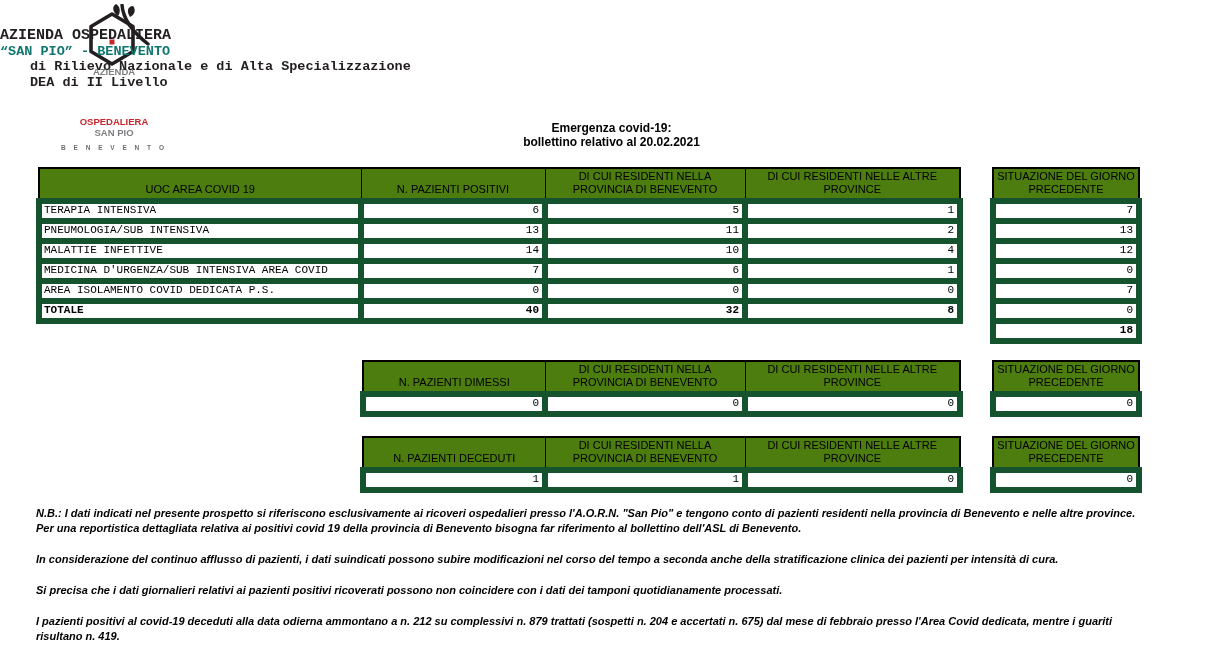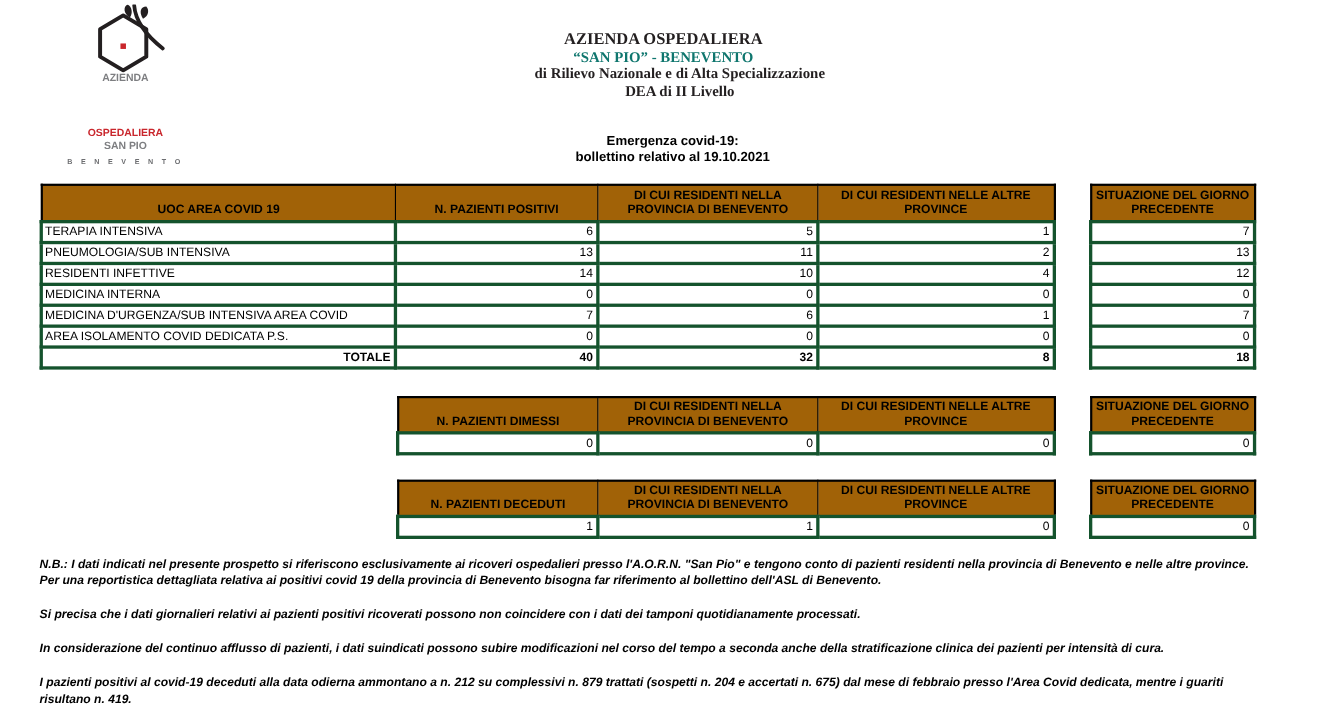--- a/index.html
+++ b/index.html
@@ -11,40 +11,40 @@
     font-family: "Liberation Sans", sans-serif;
     color: #000;
   }
   
   .logo { position: absolute; left: 60px; top: 4px; width: 108px; text-align: center; }
   .logo svg { display: block; margin: 0 auto; }
   .logo-line1, .logo-line3 { font-size: 9.5px; font-weight: bold; color: #7d7e81; line-height: 11px; }
   .logo-line2 { font-size: 9.5px; font-weight: bold; color: #c9262c; line-height: 11px; margin-top: 39px; }
   .logo-line4 { font-size: 6.5px; font-weight: bold; color: #6d6e71; letter-spacing: 3px; margin-top: 6px; }
   
-  .org-header { position: absolute; left: 0; right: 0; top: 28px; text-align: center;
-                font-family: Liberation Serif, serif; font-weight: bold; }
+  .org-header { position: absolute; left: 0; right: 0; top: 28px; 
+                font-family: Liberation Mono, monospace; font-weight: bold; }
   .org-line1 { font-size: 15px; line-height: 16px; color: #231f20; }
   .org-line2 { font-size: 13.5px; line-height: 15px; color: #0f766e; }
   .org-line3, .org-line4 { font-size: 13.5px; line-height: 15.5px; color: #231f20; margin-left: 30px; }
   
   .bulletin-title { position: absolute; left: 17px; right: 0; top: 121px; text-align: center;
                     font-size: 12px; font-weight: bold; line-height: 14px; }
   
   table { border-collapse: collapse; table-layout: fixed; }
   .grid { border: 2px solid #000; }
-  .grid th { background: #a16207; border: 1px solid #000; border-bottom: 2px solid #000;
-             font-size: 11px; font-weight: bold; text-align: center; vertical-align: bottom;
+  .grid th { background: #4d7c0f; border: 1px solid #000; border-bottom: 2px solid #000;
+             font-size: 11px; font-weight: normal; text-align: center; vertical-align: bottom;
              padding: 1px 2px 2px; line-height: 13px; }
-  .grid td { border: 3px solid #14532d; font-size: 11px; height: 19px; vertical-align: bottom;
-             padding: 0 3px 2px 2px; }
+  .grid td { border: 6px solid #14532d; font-size: 11px; height: 19px; vertical-align: bottom;
+             padding: 0 3px 2px 2px; font-family: Liberation Mono, monospace; }
   td.num { text-align: right; }
   td.label { text-align: left; }
   tbody.total td { font-weight: bold; }
-  tbody.total td.label { text-align: right; }
+  tbody.total td.label { text-align: left; }
   .main-table { position: absolute; left: 36px; top: 167px; width: 921px; }
   .main-side  { position: absolute; left: 990px; top: 167px; width: 152px; }
   .dimessi-table  { position: absolute; left: 360px; top: 360px; width: 597px; }
   .dimessi-side   { position: absolute; left: 990px; top: 360px; width: 152px; }
   .deceduti-table { position: absolute; left: 360px; top: 436px; width: 597px; }
   .deceduti-side  { position: absolute; left: 990px; top: 436px; width: 152px; }
   .hdr-h { height: 33px; }
   .hdr-h2 { height: 32px; }
   
   .notes { position: absolute; left: 36px; top: 506px; width: 1100px; }
@@ -69,21 +69,21 @@
 
 <div class="org-header">
   <div class="org-line1">AZIENDA OSPEDALIERA</div>
   <div class="org-line2">“SAN PIO” - BENEVENTO</div>
   <div class="org-line3">di Rilievo Nazionale e di Alta Specializzazione</div>
   <div class="org-line4">DEA di II Livello</div>
 </div>
 
 <div class="bulletin-title">
   <div>Emergenza covid-19:</div>
-  <div>bollettino relativo al 19.10.2021</div>
+  <div>bollettino relativo al 20.02.2021</div>
 </div>
 
 <table class="grid main-table">
   <colgroup>
       <col style="width:322px">
       <col style="width:184px">
       <col style="width:200px">
       <col style="width:215px">
     </colgroup>
   <thead>
@@ -101,30 +101,24 @@
         <td class="num">5</td>
         <td class="num">1</td>
       </tr>
       <tr>
         <td class="label">PNEUMOLOGIA/SUB INTENSIVA</td>
         <td class="num">13</td>
         <td class="num">11</td>
         <td class="num">2</td>
       </tr>
       <tr>
-        <td class="label">RESIDENTI INFETTIVE</td>
+        <td class="label">MALATTIE INFETTIVE</td>
         <td class="num">14</td>
         <td class="num">10</td>
         <td class="num">4</td>
-      </tr>
-      <tr>
-        <td class="label">MEDICINA INTERNA</td>
-        <td class="num">0</td>
-        <td class="num">0</td>
-        <td class="num">0</td>
       </tr>
       <tr>
         <td class="label">MEDICINA D'URGENZA/SUB INTENSIVA AREA COVID</td>
         <td class="num">7</td>
         <td class="num">6</td>
         <td class="num">1</td>
       </tr>
       <tr>
         <td class="label">AREA ISOLAMENTO COVID DEDICATA P.S.</td>
         <td class="num">0</td>
@@ -238,17 +232,17 @@
   </thead>
   <tbody>
     <tr>
       <td class="num">0</td>
     </tr>
   </tbody>
 </table>
 
 <div class="notes">
   <p>N.B.: I dati indicati nel presente prospetto si riferiscono esclusivamente ai ricoveri ospedalieri presso l'A.O.R.N. "San Pio" e tengono conto di pazienti residenti nella provincia di Benevento e nelle altre province. Per una reportistica dettagliata relativa ai positivi covid 19 della provincia di Benevento bisogna far riferimento al bollettino dell'ASL di Benevento.</p>
+  <p>In considerazione del continuo afflusso di pazienti, i dati suindicati possono subire modificazioni nel corso del tempo a seconda anche della stratificazione clinica dei pazienti per intensità di cura.</p>
   <p>Si precisa che i dati giornalieri relativi ai pazienti positivi ricoverati possono non coincidere con i dati dei tamponi quotidianamente processati.</p>
-  <p>In considerazione del continuo afflusso di pazienti, i dati suindicati possono subire modificazioni nel corso del tempo a seconda anche della stratificazione clinica dei pazienti per intensità di cura.</p>
   <p>I pazienti positivi al covid-19 deceduti alla data odierna ammontano a n. 212 su complessivi n. 879 trattati (sospetti n. 204 e accertati n. 675) dal mese di febbraio presso l'Area Covid dedicata, mentre i guariti risultano n. 419.</p>
   <p>Dei 675 pazienti accertati positivi, trattati da febbraio presso l'Area Covid dedicata, n. 495 sono residenti nella provincia di Benevento.</p>
 </div>
 
 </body></html>

